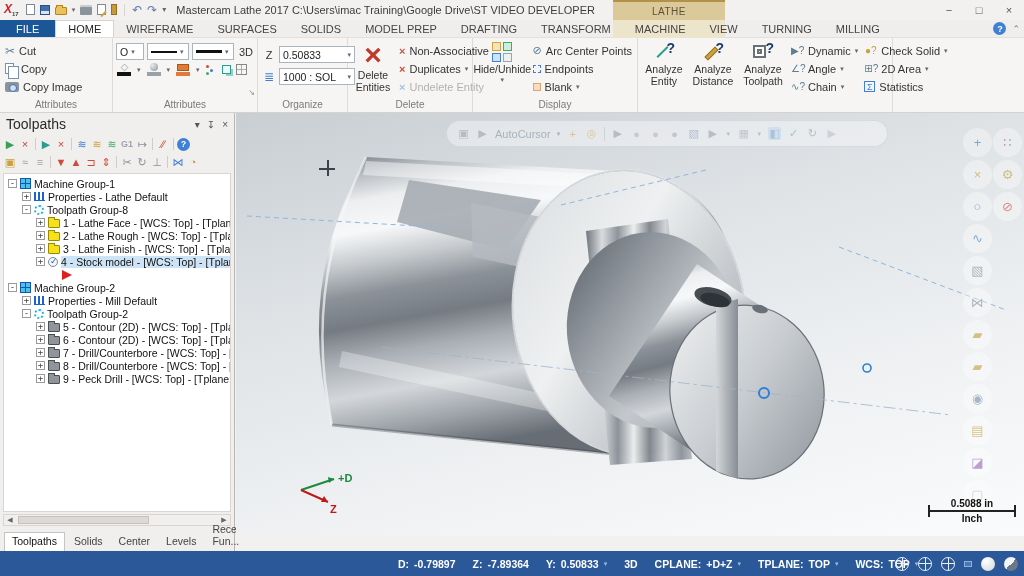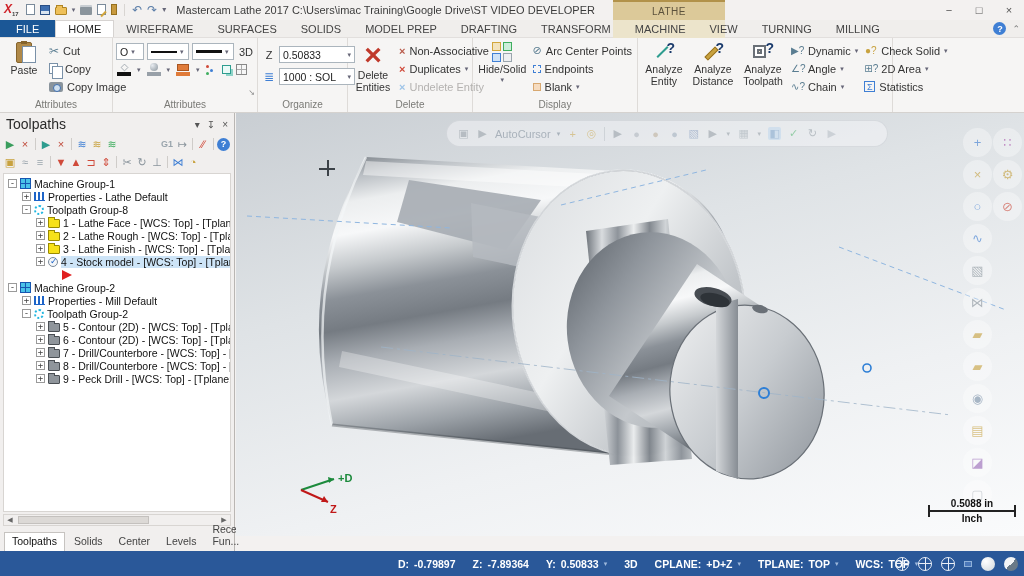--- a/index.html
+++ b/index.html
@@ -217,24 +217,20 @@
     <div class="tabrow-right">
       <span class="helpbtn">?</span>
       <span class="collapsebtn">⌃</span>
     </div>
   </div>
 
   <div class="ribbon">
 
     <div class="rgroup" style="width:113px;">
       <div class="rcontent">
-        <div class="bigbtn">
-          <span class="ic-clipboard"></span>
-          <span class="blabel">Paste</span>
-        </div>
         <div class="smallcol">
           <div class="smallbtn">
               <span class="ic-cut">✂</span>
               <span>Cut</span>
             </div>
           <div class="smallbtn">
               <span class="ic-copy"></span>
               <span>Copy</span>
             </div>
           <div class="smallbtn">
@@ -335,21 +331,21 @@
 
     <div class="rgroup" style="width:165px;">
       <div class="rcontent">
         <div class="bigbtn">
           <span class="hugrid">
             <i style="border-color:#d2a63c;background:#f3e3bd;"></i>
               <i style="border-color:#3fae5f;background:#cdeeda;"></i>
               <i style="border-color:#3f7fd4;background:#cfe2f6;"></i>
               <i style="border-color:#9aa5ad;background:#eef0f2;"></i>
           </span>
-          <span class="blabel">Hide/Solid</span>
+          <span class="blabel">Hide/Unhide</span>
           <span class="car" style="font-size:7px;color:#667;">▾</span>
         </div>
         <div class="smallcol">
           <div class="smallbtn">
               <span style="color:#5a7d91;">⊘</span>
               <span>Arc Center Points</span>
             </div>
           <div class="smallbtn">
               <span class="dashsq"></span>
               <span>Endpoints</span>
@@ -438,21 +434,21 @@
 
     <span class="tbi" style="color: rgb(58, 157, 93);">▶</span>
         <span class="tbi" style="color: rgb(192, 74, 58);">×</span>
         <span class="tbi sep"></span>
         <span class="tbi" style="color: rgb(46, 157, 143);">▶</span>
         <span class="tbi" style="color: rgb(192, 74, 58);">×</span>
         <span class="tbi sep"></span>
         <span class="tbi" style="color: rgb(63, 127, 212);">≋</span>
         <span class="tbi" style="color: rgb(200, 162, 63);">≋</span>
         <span class="tbi" style="color: rgb(63, 174, 95);">≋</span>
-        <span class="tbi txt" style="color: rgb(154, 165, 173); margin-left: 40px;">G1</span>
+        <span class="tbi txt" style="color: rgb(154, 165, 173);">G1</span>
         <span class="tbi" style="color: rgb(138, 148, 156);">↦</span>
         <span class="tbi sep"></span>
         <span class="tbi" style="color: rgb(208, 74, 58);">∕∕</span>
         <span class="tbi sep"></span>
         <span class="tbi help" style="color: rgb(255, 255, 255);">?</span>
       </div>
     <div class="ptools">
 
     <span class="tbi" style="color: rgb(200, 162, 63);">▣</span>
         <span class="tbi" style="color: rgb(154, 165, 173);">≈</span>

